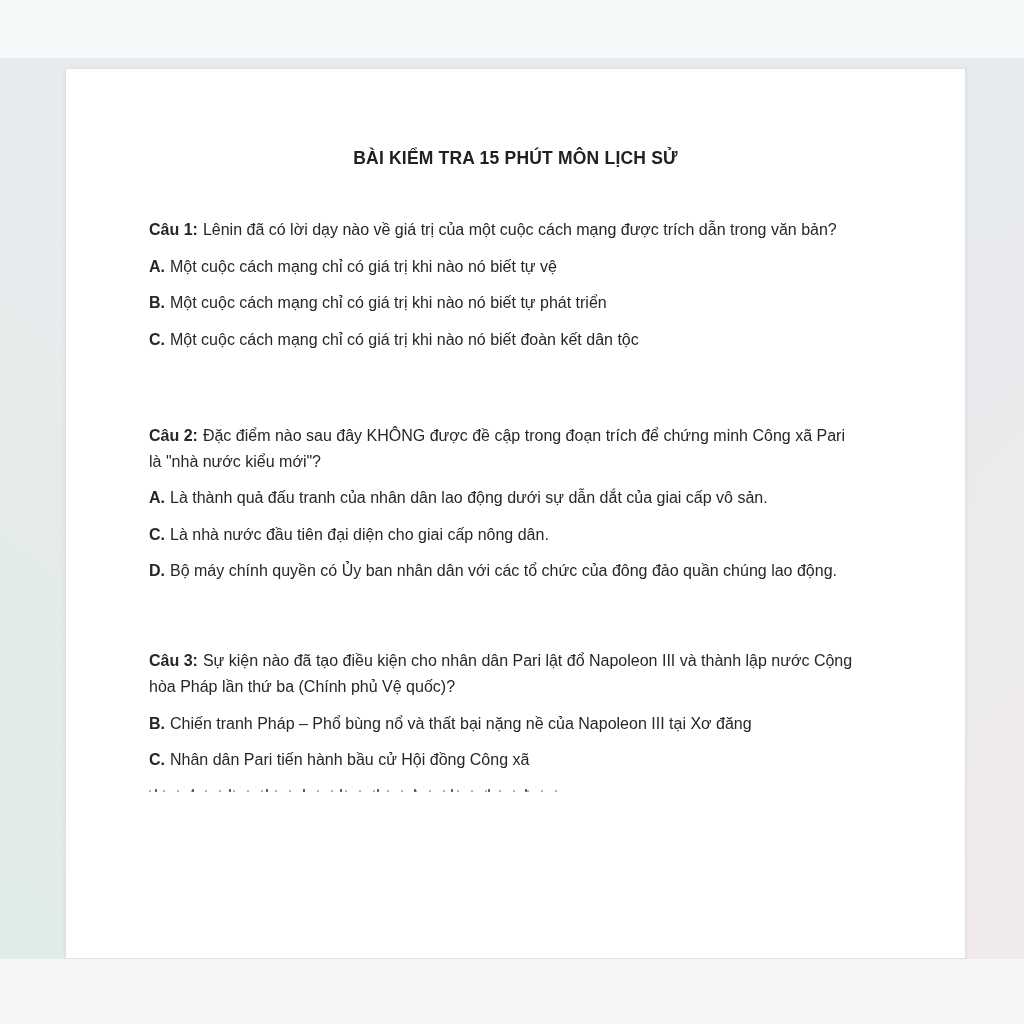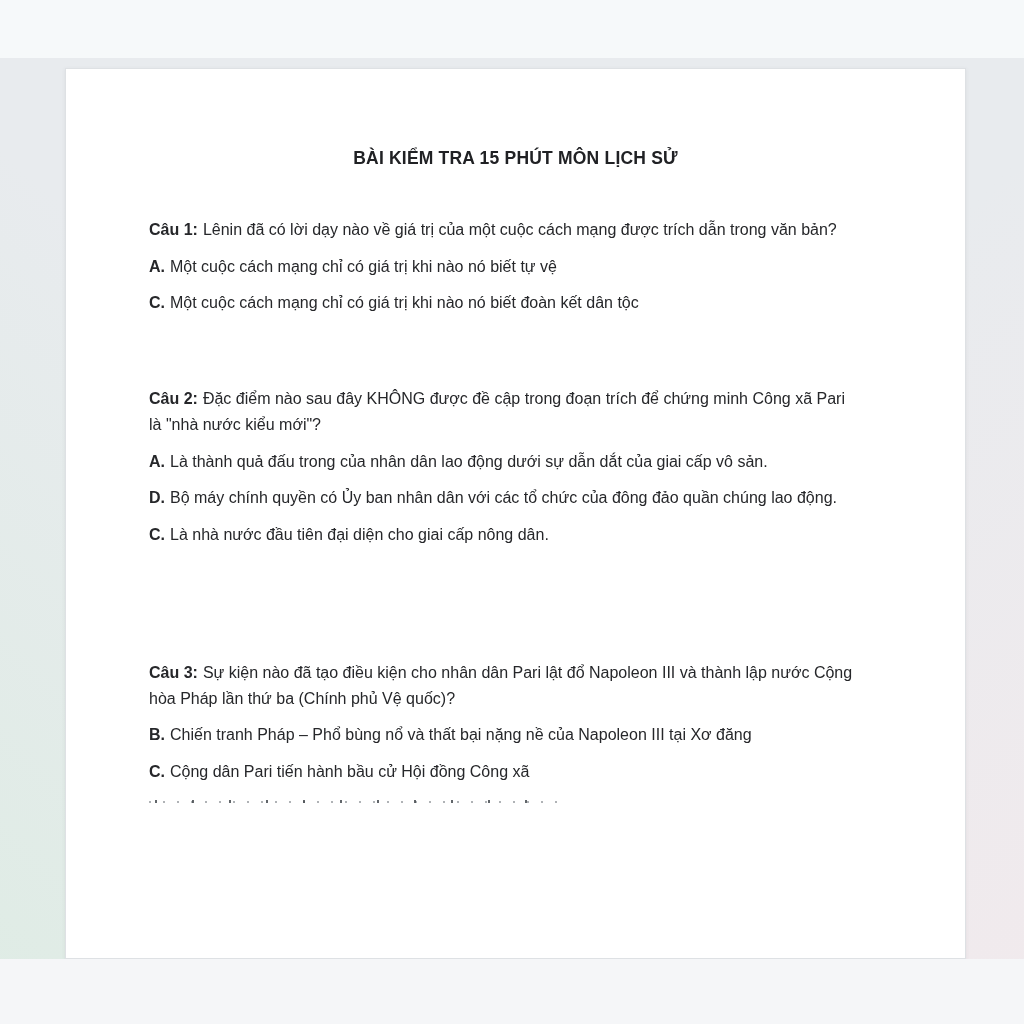--- a/index.html
+++ b/index.html
@@ -62,21 +62,21 @@
     font-size: 17.5px;
     line-height: 26px;
     font-weight: bold;
     text-align: center;
     letter-spacing: 0.2px;
     color: #202124;
   }
   .question { margin: 0; }
   .question.q1 { margin-top: 46px; }
   .question.q2 { margin-top: 70px; }
-  .question.q3 { margin-top: 112px; }
+  .question.q3 { margin-top: 64px; }
   .q-text, .option {
     margin: 0;
     max-width: 710px;
   }
   .option { margin-top: 10.5px; }
   .q-label, .opt-letter {
     font-weight: bold;
     margin-right: 5px;
   }
   
@@ -104,47 +104,50 @@
       <h1 class="doc-title">BÀI KIỂM TRA 15 PHÚT MÔN LỊCH SỬ</h1>
 
       <section class="question q1">
         <p class="q-text">
           <span class="q-label">Câu 1:</span><span>Lênin đã có lời dạy nào về giá trị của một cuộc cách mạng được trích dẫn trong văn bản?</span>
         </p>
         <p class="option">
           <span class="opt-letter">A.</span><span>Một cuộc cách mạng chỉ có giá trị khi nào nó biết tự vệ</span>
         </p>
         <p class="option">
+          <span class="opt-letter">B.</span><span>Một cuộc cách mạng chỉ có giá trị khi nào nó biết tự phát triển</span>
+        </p>
+        <p class="option">
           <span class="opt-letter">C.</span><span>Một cuộc cách mạng chỉ có giá trị khi nào nó biết đoàn kết dân tộc</span>
         </p>
       </section>
 
       <section class="question q2">
         <p class="q-text">
           <span class="q-label">Câu 2:</span><span>Đặc điểm nào sau đây KHÔNG được đề cập trong đoạn trích để chứng minh Công xã Pari là "nhà nước kiểu mới"?</span>
         </p>
         <p class="option">
-          <span class="opt-letter">A.</span><span>Là thành quả đấu trong của nhân dân lao động dưới sự dẫn dắt của giai cấp vô sản.</span>
+          <span class="opt-letter">A.</span><span>Là thành quả đấu tranh của nhân dân lao động dưới sự dẫn dắt của giai cấp vô sản.</span>
+        </p>
+        <p class="option">
+          <span class="opt-letter">C.</span><span>Là nhà nước đầu tiên đại diện cho giai cấp nông dân.</span>
         </p>
         <p class="option">
           <span class="opt-letter">D.</span><span>Bộ máy chính quyền có Ủy ban nhân dân với các tổ chức của đông đảo quần chúng lao động.</span>
-        </p>
-        <p class="option">
-          <span class="opt-letter">C.</span><span>Là nhà nước đầu tiên đại diện cho giai cấp nông dân.</span>
         </p>
       </section>
 
       <section class="question q3">
         <p class="q-text">
           <span class="q-label">Câu 3:</span><span>Sự kiện nào đã tạo điều kiện cho nhân dân Pari lật đổ Napoleon III và thành lập nước Cộng hòa Pháp lần thứ ba (Chính phủ Vệ quốc)?</span>
         </p>
         <p class="option">
           <span class="opt-letter">B.</span><span>Chiến tranh Pháp – Phổ bùng nổ và thất bại nặng nề của Napoleon III tại Xơ đăng</span>
         </p>
         <p class="option">
-          <span class="opt-letter">C.</span><span>Cộng dân Pari tiến hành bầu cử Hội đồng Công xã</span>
+          <span class="opt-letter">C.</span><span>Nhân dân Pari tiến hành bầu cử Hội đồng Công xã</span>
         </p>
         <div class="clipped-line"></div>
       </section>
 
     </div>
   </div>
 </div>
 
 </body></html>

